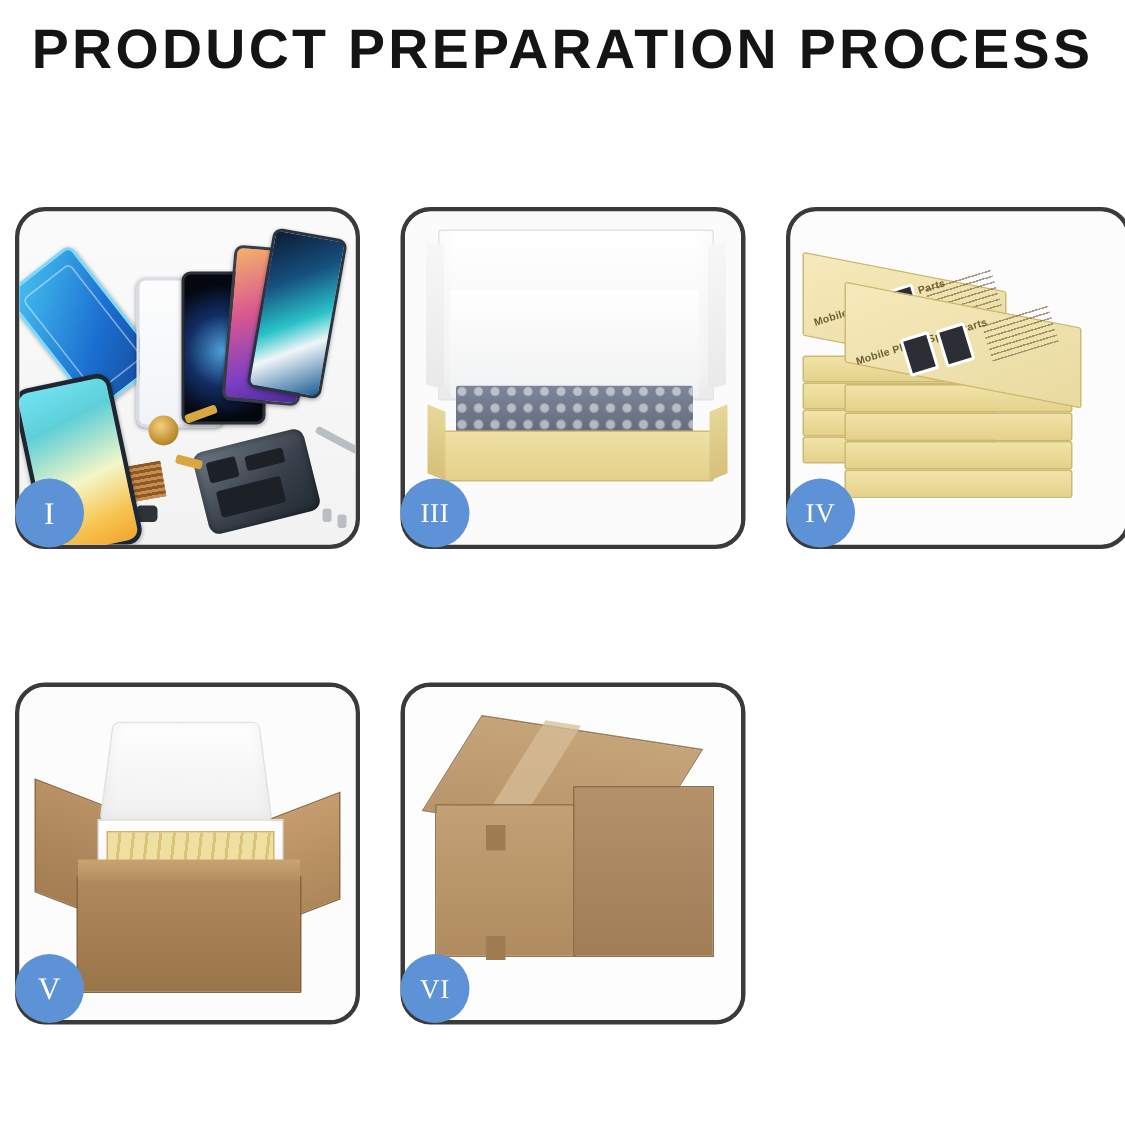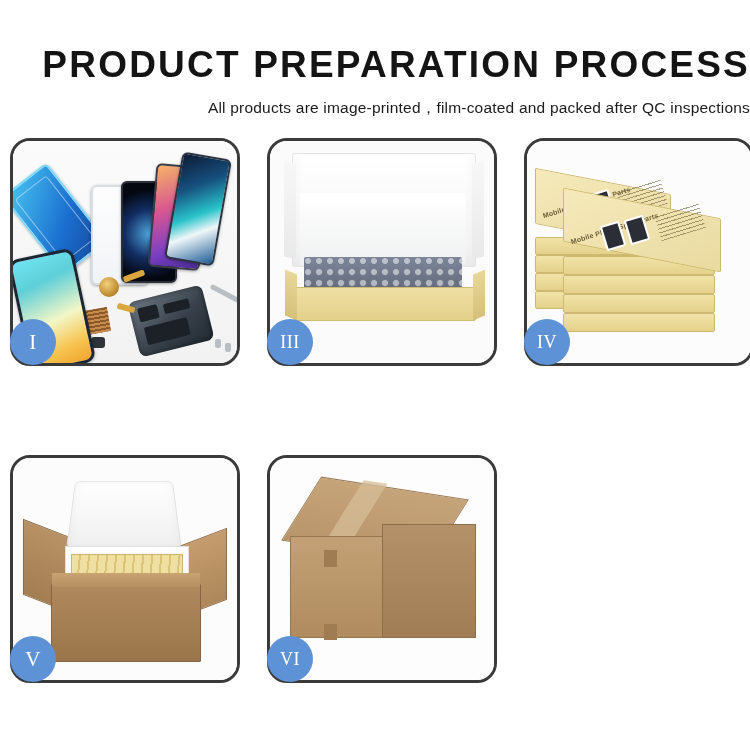--- a/index.html
+++ b/index.html
@@ -10,22 +10,22 @@
   body {
     width: 750px;
     height: 750px;
     font-family: "Liberation Sans", sans-serif;
     overflow: hidden;
     position: relative;
   }
 
   
   .header {
-    padding-top: 46px;
-    text-align: right;
+    padding-top: 14px;
+    text-align: center;
   }
   .page-title {
     font-family: "Liberation Sans", sans-serif;
     font-size: 37px;
     font-weight: 700;
     letter-spacing: 2.2px;
     color: #141414;
     line-height: 1.05;
     margin: 0;
     white-space: nowrap;
@@ -357,21 +357,20 @@
   .c6-seam2 {
     position: absolute; left: 54px; top: 166px; width: 13px; height: 16px;
     background: #a07c53;
   }
 </style>
 </head>
 <body>
 
 <div class="header">
   <h1 class="page-title">PRODUCT PREPARATION PROCESS</h1>
-  <p class="page-subtitle">All products are image-printed，film-coated and packed after QC inspections</p>
 </div>
 
 <div class="steps-grid">
 
   <div class="step-panel">
     <div class="panel-photo p1-bg">
       <div class="scr scr-blue"></div>
       <div class="scr scr-glass"></div>
       <div class="scr scr-dark"></div>
       <div class="scr scr-purple"></div>

